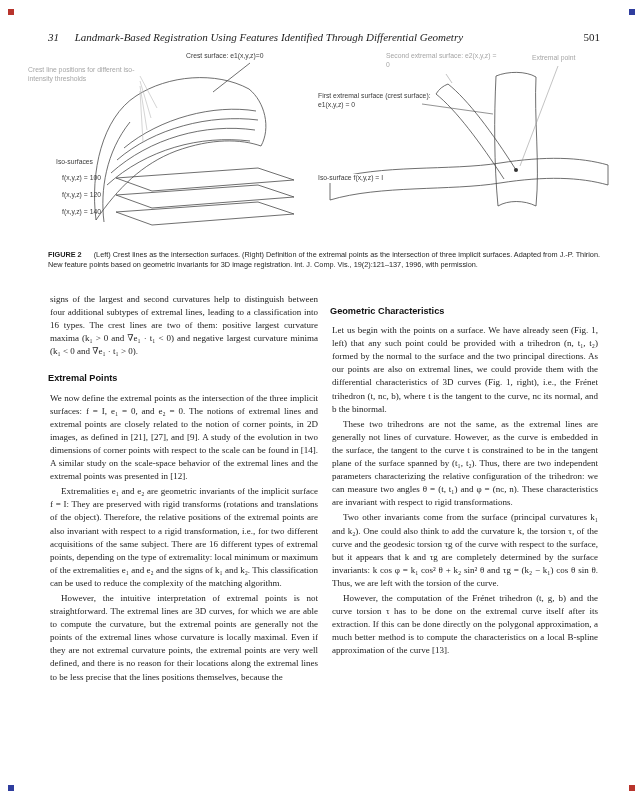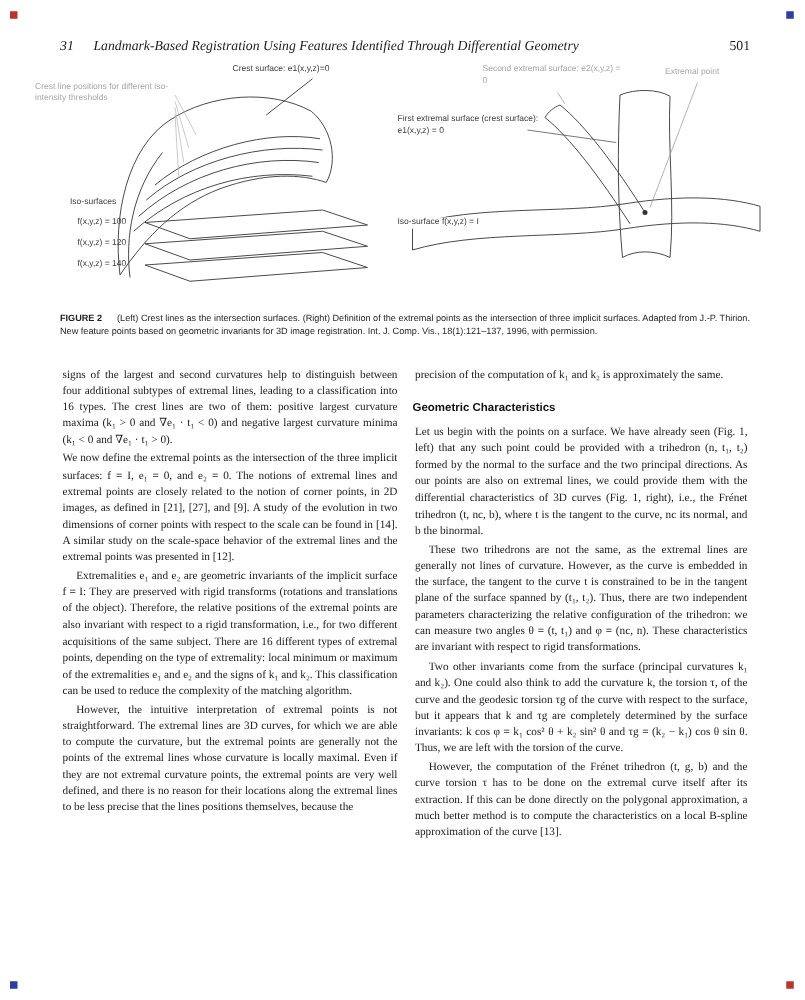--- a/index.html
+++ b/index.html
@@ -112,32 +112,32 @@
     <div class="flabel" style="left:62px; top:139px;">f(x,y,z) = 120</div>
     <div class="flabel" style="left:62px; top:156px;">f(x,y,z) = 140</div>
 
     <div class="flabel gray" style="left:386px; top:0; width:112px;">Second extremal surface: e2(x,y,z) = 0</div>
     <div class="flabel gray" style="left:532px; top:2px;">Extremal point</div>
     <div class="flabel" style="left:318px; top:40px; width:118px;">First extremal surface (crest surface): e1(x,y,z) = 0</div>
     <div class="flabel onsheet" style="left:318px; top:122px;">Iso-surface f(x,y,z) = I</div>
   </div>
 
   <div class="caption">
-    <span class="cap-label">FIGURE 2</span><span>(Left) Crest lines as the intersection surfaces. (Right) Definition of the extremal points as the intersection of three implicit surfaces. Adapted from J.-P. Thirion. New feature points based on geometric invariants for 3D image registration. Int. J. Comp. Vis., 18(1):121–137, 1996, with permission.</span>
+    <span class="cap-label">FIGURE 2</span><span>(Left) Crest lines as the intersection surfaces. (Right) Definition of the extremal points as the intersection of three implicit surfaces. Adapted from J.-P. Thirion. New feature points based on geometric invariants for 3D image registration. Int. J. Comp. Vis., 19(2):121–137, 1996, with permission.</span>
   </div>
 
   <div class="col left">
     <p>signs of the largest and second curvatures help to distinguish between four additional subtypes of extremal lines, leading to a classification into 16 types. The crest lines are two of them: positive largest curvature maxima (k₁ &gt; 0 and ∇e₁ · t₁ &lt; 0) and negative largest curvature minima (k₁ &lt; 0 and ∇e₁ · t₁ &gt; 0).</p>
+    <h3>Extremal Points</h3>
     <p>We now define the extremal points as the intersection of the three implicit surfaces: f = I, e₁ = 0, and e₂ = 0. The notions of extremal lines and extremal points are closely related to the notion of corner points, in 2D images, as defined in [21], [27], and [9]. A study of the evolution in two dimensions of corner points with respect to the scale can be found in [14]. A similar study on the scale-space behavior of the extremal lines and the extremal points was presented in [12].</p>
     <p class="indent">Extremalities e₁ and e₂ are geometric invariants of the implicit surface f = I: They are preserved with rigid transforms (rotations and translations of the object). Therefore, the relative positions of the extremal points are also invariant with respect to a rigid transformation, i.e., for two different acquisitions of the same subject. There are 16 different types of extremal points, depending on the type of extremality: local minimum or maximum of the extremalities e₁ and e₂ and the signs of k₁ and k₂. This classification can be used to reduce the complexity of the matching algorithm.</p>
     <p class="indent">However, the intuitive interpretation of extremal points is not straightforward. The extremal lines are 3D curves, for which we are able to compute the curvature, but the extremal points are generally not the points of the extremal lines whose curvature is locally maximal. Even if they are not extremal curvature points, the extremal points are very well defined, and there is no reason for their locations along the extremal lines to be less precise that the lines positions themselves, because the</p>
   </div>
 
   <div class="col right">
-    <p>precision of the computation of k₁ and k₂ is approximately the same.</p>
     <h3>Geometric Characteristics</h3>
     <p>Let us begin with the points on a surface. We have already seen (Fig. 1, left) that any such point could be provided with a trihedron (n, t₁, t₂) formed by the normal to the surface and the two principal directions. As our points are also on extremal lines, we could provide them with the differential characteristics of 3D curves (Fig. 1, right), i.e., the Frénet trihedron (t, nc, b), where t is the tangent to the curve, nc its normal, and b the binormal.</p>
     <p class="indent">These two trihedrons are not the same, as the extremal lines are generally not lines of curvature. However, as the curve is embedded in the surface, the tangent to the curve t is constrained to be in the tangent plane of the surface spanned by (t₁, t₂). Thus, there are two independent parameters characterizing the relative configuration of the trihedron: we can measure two angles θ = (t, t₁) and φ = (nc, n). These characteristics are invariant with respect to rigid transformations.</p>
     <p class="indent">Two other invariants come from the surface (principal curvatures k₁ and k₂). One could also think to add the curvature k, the torsion τ, of the curve and the geodesic torsion τg of the curve with respect to the surface, but it appears that k and τg are completely determined by the surface invariants: k cos φ = k₁ cos² θ + k₂ sin² θ and τg = (k₂ − k₁) cos θ sin θ. Thus, we are left with the torsion of the curve.</p>
     <p class="indent">However, the computation of the Frénet trihedron (t, g, b) and the curve torsion τ has to be done on the extremal curve itself after its extraction. If this can be done directly on the polygonal approximation, a much better method is to compute the characteristics on a local B-spline approximation of the curve [13].</p>
   </div>
 
 </div>
 
 </body></html>

